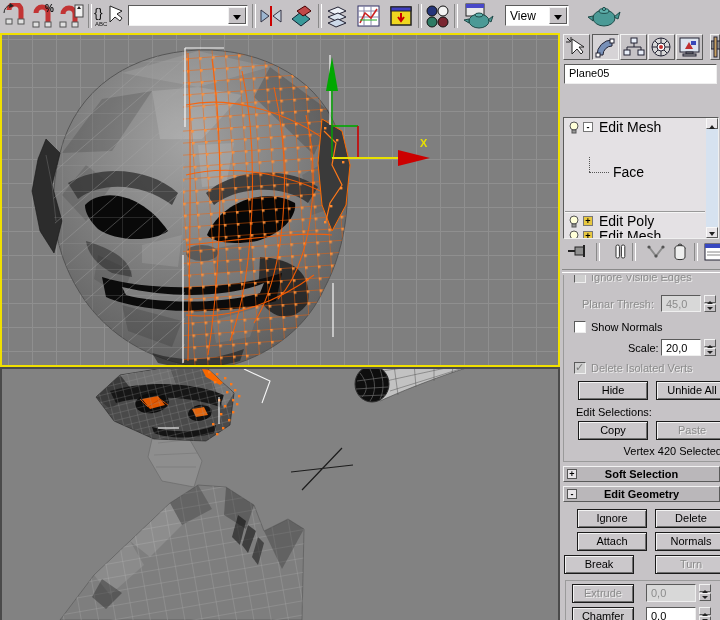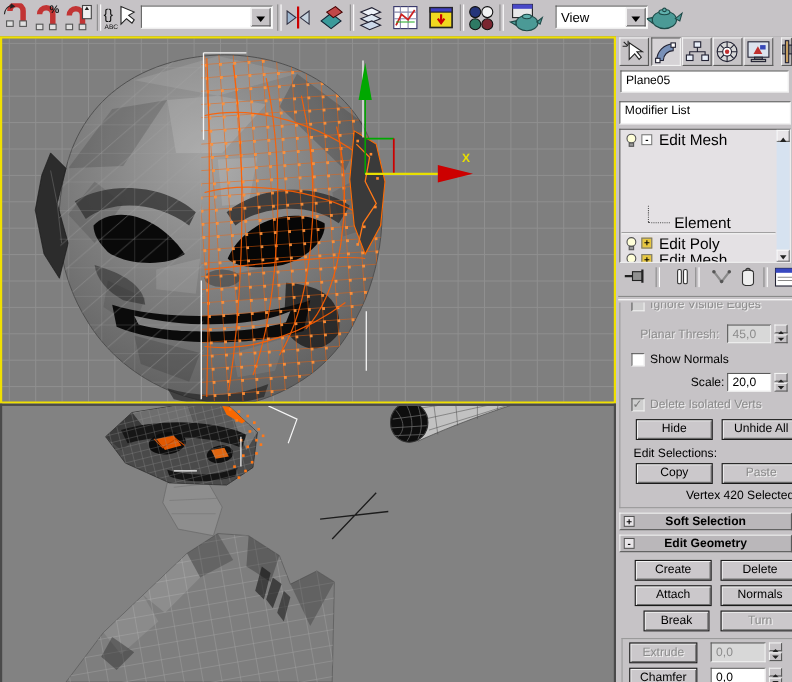--- a/index.html
+++ b/index.html
@@ -163,21 +163,21 @@
     <span class="ticon" style="left:462px;width:34px">
       <svg width="34" height="28">
           <rect x="4" y="1" width="18" height="12" fill="#e8e8e8" stroke="#222"></rect>
           <rect x="4" y="1" width="18" height="4" fill="#4848c8"></rect>
           <ellipse cx="17" cy="18" rx="10" ry="7" fill="#4b9a96" stroke="#1e4a48"></ellipse>
           <path d="M7 16 l-5 1 5 3 z" fill="#4b9a96" stroke="#1e4a48"></path>
           <path d="M26 17 l5 -4 -2 6 z" fill="#4b9a96" stroke="#1e4a48"></path>
           <ellipse cx="17" cy="12" rx="4" ry="2" fill="#5fb0ac" stroke="#1e4a48"></ellipse>
         </svg>
     </span>
-    <span class="combo" style="left:505px;width:84px">
+    <span class="combo" style="left:505px;width:64px">
       <span class="cval">View</span>
       <span class="cbtn">
           <span class="arr-dn"></span>
         </span>
     </span>
     <span class="ticon" style="left:588px;width:34px">
       <svg width="34" height="28">
           <ellipse cx="16" cy="15" rx="11" ry="8" fill="#4b9a96" stroke="#1e4a48"></ellipse>
           <path d="M5 13 l-5 1 5 4 z" fill="#4b9a96" stroke="#1e4a48"></path>
           <path d="M26 14 l6 -5 -2 7 z" fill="#4b9a96" stroke="#1e4a48"></path>
@@ -427,37 +427,34 @@
       <svg width="9" height="24">
           <rect x="0" y="6" width="9" height="8" fill="#8a8a8a" stroke="#223"></rect>
           <rect x="3" y="2" width="3" height="20" fill="#c8a060" stroke="#223"></rect>
         </svg>
     </div>
 
     <div class="fld" style="left:4px;top:31px;width:153px;height:20px">
       <span>Plane05</span>
     </div>
 
-    <div class="fld" style="left:3px;top:59px;width:156px;height:21px">
-      <span>Modifier List</span>
-    </div>
 
     <div id="stack">
       <div class="srow" style="top:2px">
         <svg class="bulbic" width="14" height="14">
             <circle cx="7" cy="5" r="4" fill="#ffffd8" stroke="#555"></circle>
             <rect x="5" y="9" width="4" height="3" fill="#999" stroke="#555"></rect>
           </svg>
         <span class="pmbox">-</span>
         <span class="slabel">Edit Mesh</span>
       </div>
-      <div class="srow sub" style="top:77px">
+      <div class="srow sub" style="top:47px">
         <span class="vline"></span>
           <span class="tree"></span>
-        <span class="slabel">Element</span>
+        <span class="slabel">Face</span>
       </div>
       <div style="position:absolute;left:1px;right:13px;top:93px;border-top:1px solid #999;border-bottom:1px solid #f5f5f5"></div>
       <div class="srow" style="top:96px">
         <svg class="bulbic" width="14" height="14">
             <circle cx="7" cy="5" r="4" fill="#ffffd8" stroke="#555"></circle>
             <rect x="5" y="9" width="4" height="3" fill="#999" stroke="#555"></rect>
           </svg>
         <span class="pmbox" style="background:#e8c840">+</span>
         <span class="slabel">Edit Poly</span>
       </div>
@@ -570,32 +567,32 @@
     <div class="roll" style="top:433px">
       <span class="pm">+</span>
       <span>Soft Selection</span>
     </div>
     <div class="roll" style="top:453px">
       <span class="pm">-</span>
       <span>Edit Geometry</span>
     </div>
 
     <div class="b3" style="left:17px;top:476px;width:70px">
-      <span>Create</span>
+      <span>Ignore</span>
     </div>
     <div class="b3" style="left:95px;top:476px;width:72px">
       <span>Delete</span>
     </div>
     <div class="b3" style="left:17px;top:499px;width:70px">
       <span>Attach</span>
     </div>
     <div class="b3" style="left:95px;top:499px;width:72px">
       <span>Normals</span>
     </div>
-    <div class="b3" style="left:25px;top:522px;width:60px">
+    <div class="b3" style="left:4px;top:522px;width:70px">
       <span>Break</span>
     </div>
     <div class="b3 dis" style="left:95px;top:522px;width:72px">
       <span>Turn</span>
     </div>
 
     <div id="subgrp"></div>
     <div class="b3 dis" style="left:12px;top:551px;width:62px">
       <span>Extrude</span>
     </div>

